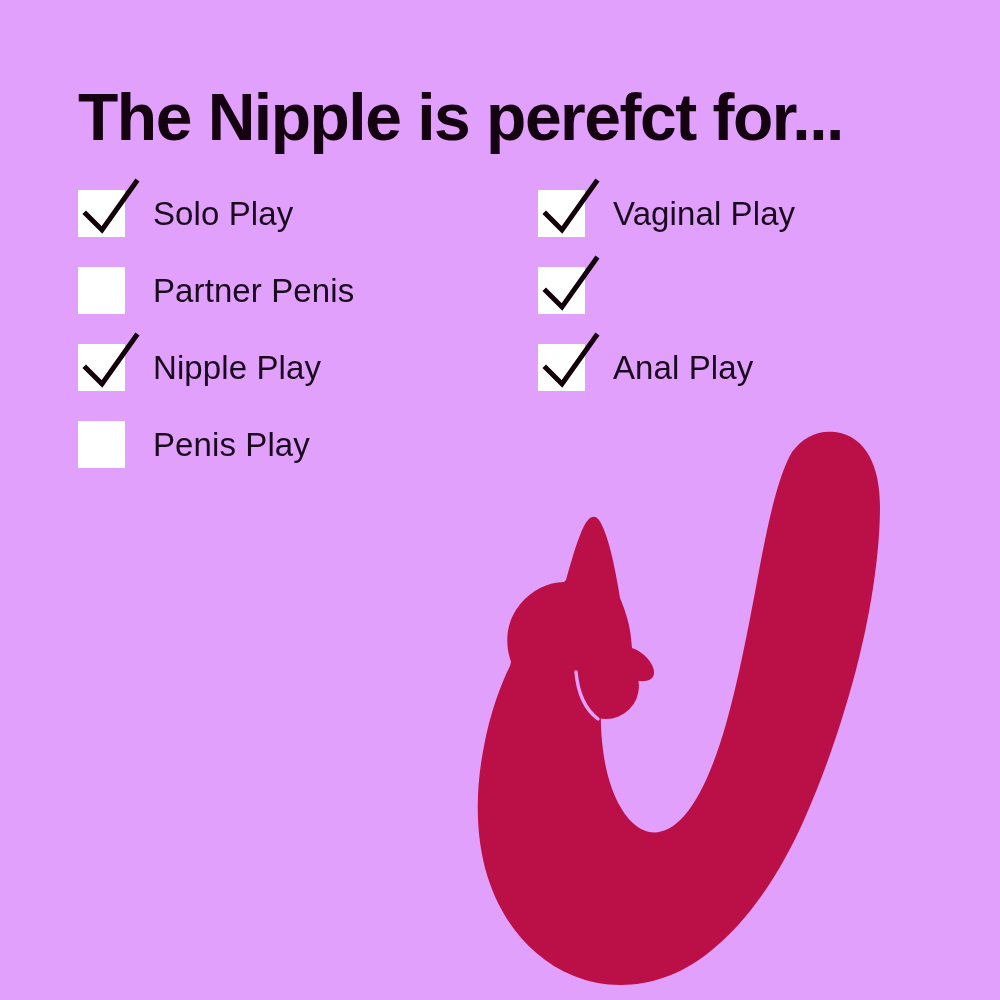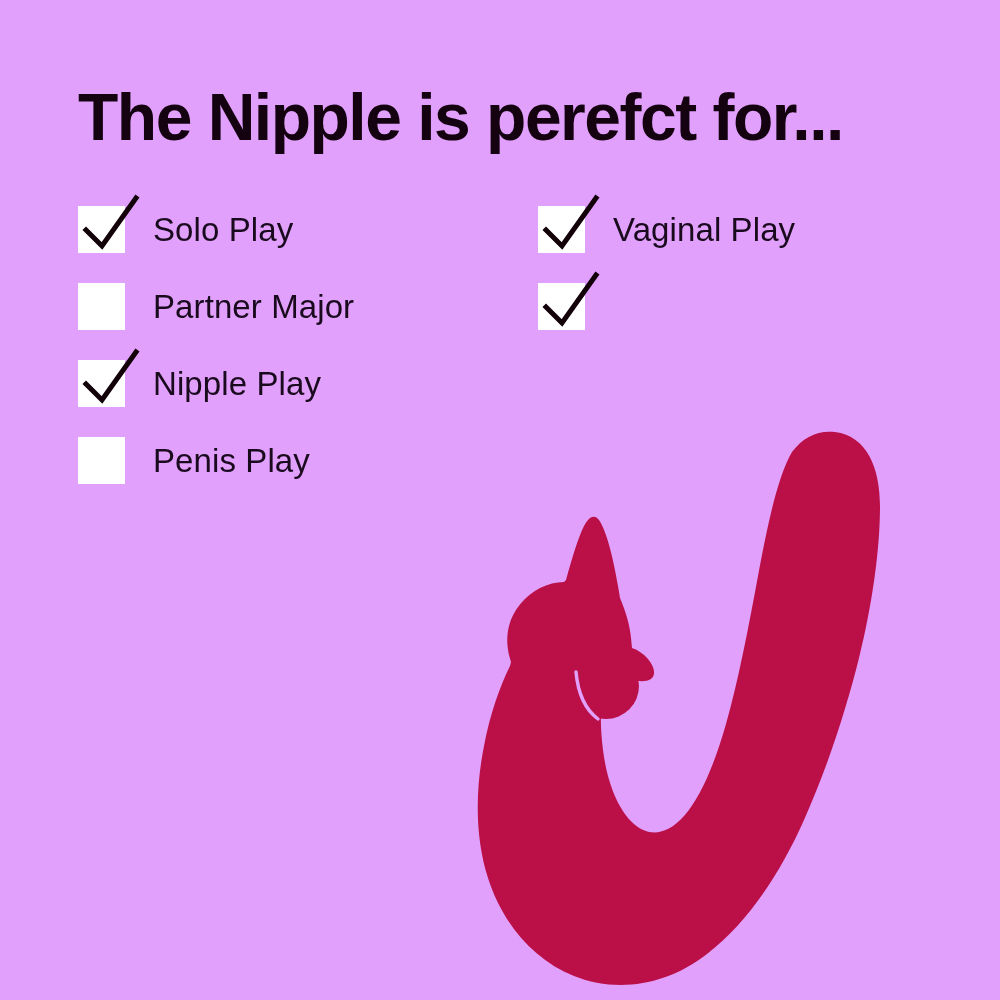--- a/index.html
+++ b/index.html
@@ -30,21 +30,20 @@
     font-size: 66px;
     line-height: 78px;
     letter-spacing: -1.5px;
     color: #140210;
     white-space: nowrap;
   }
 
   
   .checklist-col {
     position: absolute;
-    margin-top: 16px;
   }
   #col-left  { left: 78px;  top: 190px; }
   #col-right { left: 538px; top: 190px; }
 
   .check-row {
     position: relative;
     height: 77px;
     display: flex;
     align-items: flex-start;
   }
@@ -100,21 +99,21 @@
           <path d="M12 40 L28 56 L62 8" fill="none" stroke="#120108" stroke-width="5" stroke-linecap="square" stroke-linejoin="miter"></path>
         </svg>
       </span>
       <span class="check-label">Solo Play</span>
     </div>
 
     <div class="check-row">
       <span class="checkbox unchecked" aria-checked="false">
         
       </span>
-      <span class="check-label">Partner Major</span>
+      <span class="check-label">Partner Penis</span>
     </div>
 
     <div class="check-row">
       <span class="checkbox checked" aria-checked="true">
         <svg class="tick" viewBox="0 0 72 72">
           <path d="M12 40 L28 56 L62 8" fill="none" stroke="#120108" stroke-width="5" stroke-linecap="square" stroke-linejoin="miter"></path>
         </svg>
       </span>
       <span class="check-label">Nipple Play</span>
     </div>
@@ -140,20 +139,28 @@
     </div>
 
     <div class="check-row">
       <span class="checkbox checked" aria-checked="true">
         <svg class="tick" viewBox="0 0 72 72">
           <path d="M12 40 L28 56 L62 8" fill="none" stroke="#120108" stroke-width="5" stroke-linecap="square" stroke-linejoin="miter"></path>
         </svg>
       </span>
     </div>
 
+    <div class="check-row">
+      <span class="checkbox checked" aria-checked="true">
+        <svg class="tick" viewBox="0 0 72 72">
+          <path d="M12 40 L28 56 L62 8" fill="none" stroke="#120108" stroke-width="5" stroke-linecap="square" stroke-linejoin="miter"></path>
+        </svg>
+      </span>
+      <span class="check-label">Anal Play</span>
+    </div>
 
   </div>
 
   <svg id="product" viewBox="0 0 540 590">
 
     <path fill="#BB0F47" d="M455 22
              C 487 26, 500 58, 500 96
              C 500 140, 492 196, 479 248
              C 466 300, 448 356, 424 410
              C 400 464, 368 512, 327 544

